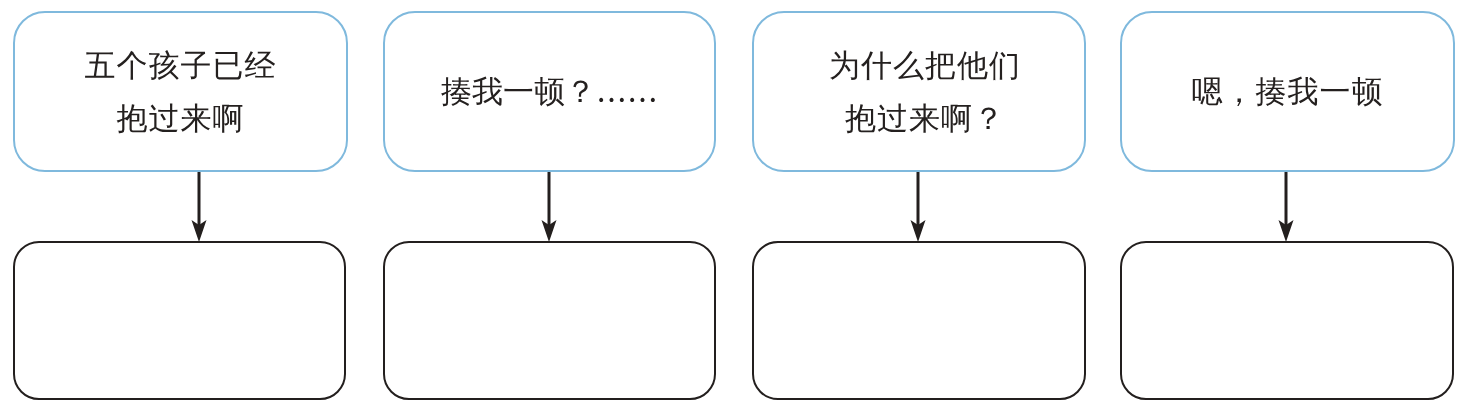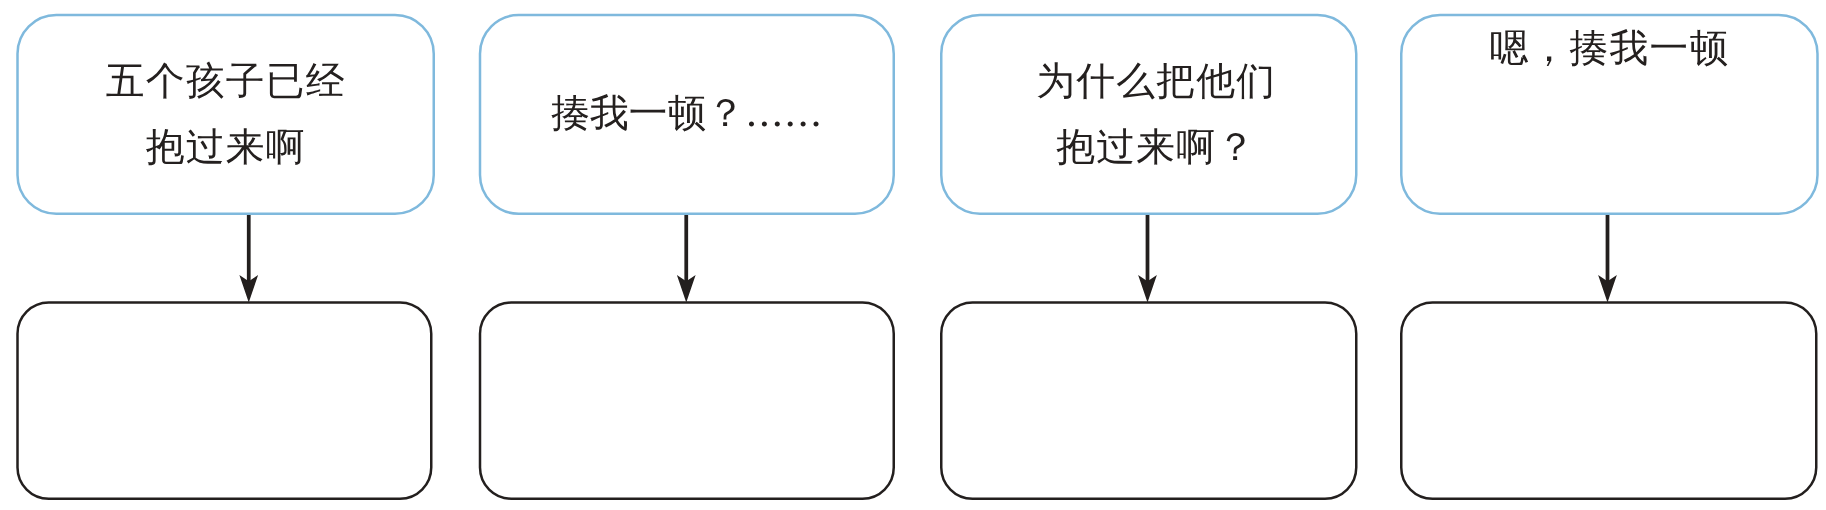--- a/index.html
+++ b/index.html
@@ -111,21 +111,21 @@
     <div class="arrow" style="left:151px;">
       <svg width="30" height="70" viewBox="0 0 30 70" xmlns="http://www.w3.org/2000/svg">
         <line x1="15" y1="0" x2="15" y2="58" stroke="#231f1e" stroke-width="3"></line>
         <path d="M 15 70 L 7.5 48 L 15 53 L 22.5 48 Z" fill="#231f1e"></path>
       </svg>
     </div>
     <div class="answer-box" style="width:334px;"></div>
   </div>
 
   <div class="column" style="left:1120px; width:335px;">
-    <div class="thought-box" style="width:335px;justify-content:space-between;">
+    <div class="thought-box" style="width:335px;">
       <div class="thought-line">嗯，揍我一顿</div>
     </div>
     <div class="arrow" style="left:151px;">
       <svg width="30" height="70" viewBox="0 0 30 70" xmlns="http://www.w3.org/2000/svg">
         <line x1="15" y1="0" x2="15" y2="58" stroke="#231f1e" stroke-width="3"></line>
         <path d="M 15 70 L 7.5 48 L 15 53 L 22.5 48 Z" fill="#231f1e"></path>
       </svg>
     </div>
     <div class="answer-box" style="width:334px;"></div>
   </div>

